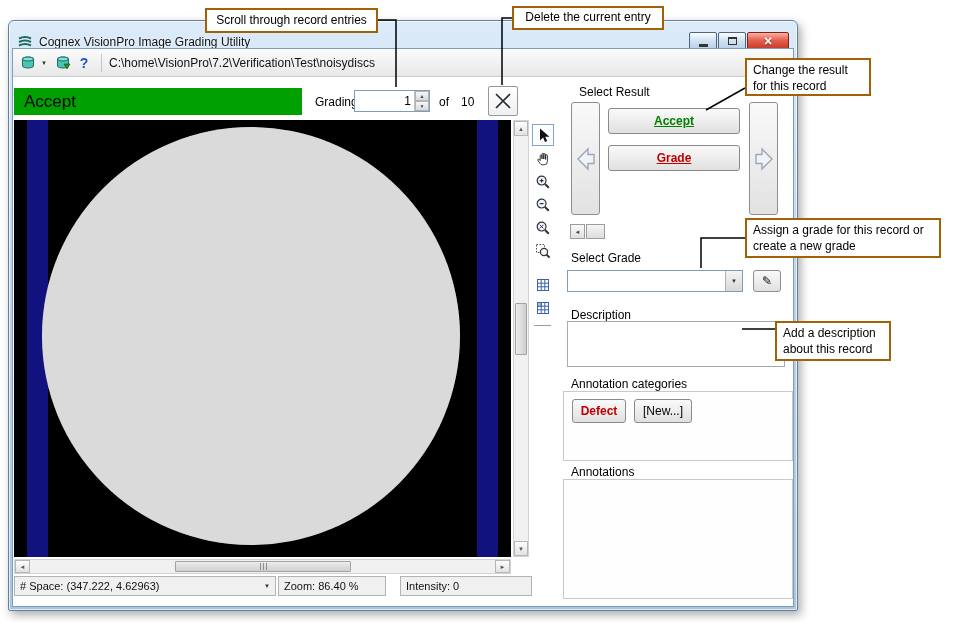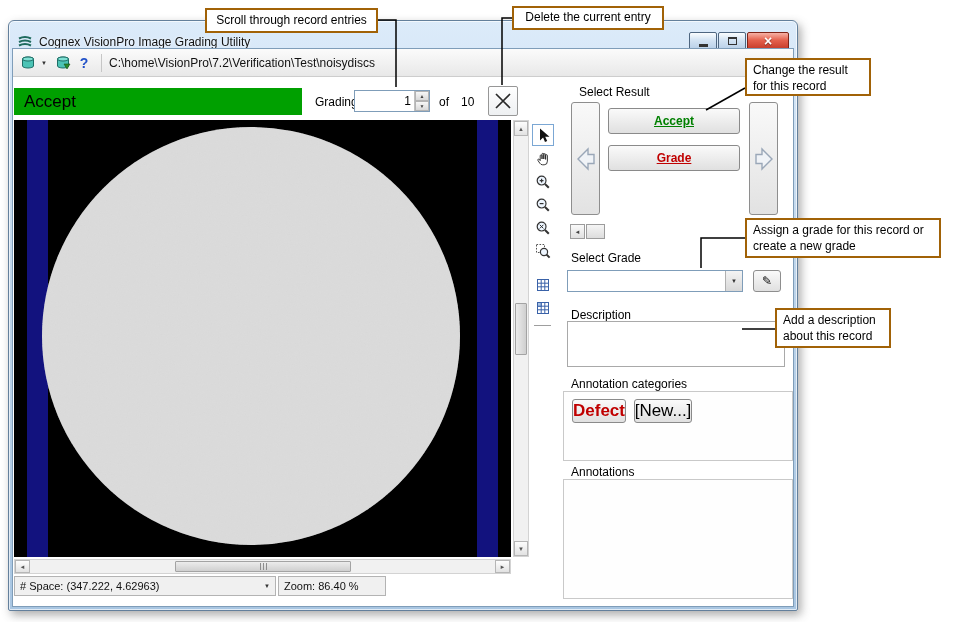--- a/index.html
+++ b/index.html
@@ -96,21 +96,21 @@
   .combo-btn{width:17px;background:linear-gradient(#f4f4f4,#d8d8d8);border-left:1px solid #b0b0b0;
              display:flex;align-items:center;justify-content:center;font-size:6px;color:#333}
   .pencil-btn{position:absolute;left:740px;top:221px;width:28px;height:22px;font-size:12px;padding:0;
               background:linear-gradient(#fafafa,#e0e0e0);border:1px solid #8e8e8e;border-radius:3px;
               display:flex;align-items:center;justify-content:center}
   .desc-box{position:absolute;left:554px;top:272px;width:218px;height:46px;border:1px solid #a9a9a9;background:#fff;
             resize:none;font-family:inherit;font-size:12px;padding:2px 4px;outline:none}
   .group-panel{position:absolute;left:550px;width:230px;background:#fefefe;border:1px solid #c9c9c9}
   .small-btn{position:absolute;height:24px;padding:0 8px;
              background:linear-gradient(#fafafa,#e0e0e0);border:1px solid #8a8a8a;border-radius:3px;
-             font-family:inherit;font-size:17px;display:flex;align-items:center;justify-content:center}
+             font-family:inherit;font-size:12px;display:flex;align-items:center;justify-content:center}
   .defect{color:#c00000;font-weight:bold}
 
   
   .co{position:absolute;z-index:20;background:#fff;border:2px solid #a16207;font-size:12px;line-height:1.3;
       padding:3px 6px;color:#000}
   .co.center{display:flex;align-items:center;justify-content:center;text-align:center;padding:0 6px}
 </style>
 </head>
 <body>
 
@@ -276,20 +276,23 @@
         <span class="sbtn" style="right:0;top:0;width:15px;height:13px">►</span>
       </div>
 
       <div class="status-panel" style="left:1px;width:262px">
         <span># Space: (347.222, 4.62963)</span>
         <span class="status-drop">▼</span>
       </div>
       <div class="status-panel" style="left:265px;width:108px">
         <span>Zoom: 86.40 %</span>
       </div>
+      <div class="status-panel" style="left:387px;width:132px">
+        <span>Intensity: 0</span>
+      </div>
 
       <span class="lbl" style="left:566px;top:36px">Select Result</span>
       <button class="big-arrow" style="left:558px;top:53px">
         <svg width="20" height="30" viewBox="0 0 20 30">
           <polygon points="2,15 12,5 12,10.5 18,10.5 18,19.5 12,19.5 12,25" fill="#f0f3f7" stroke="#9aa7b8" stroke-width="1.4"></polygon>
         </svg>
       </button>
       <button class="result-btn result-accept" style="top:59px">Accept</button>
       <button class="result-btn result-reject" style="top:96px">Grade</button>
       <button class="big-arrow" style="left:736px;top:53px">
@@ -321,15 +324,15 @@
       <span class="lbl" style="left:558px;top:416px">Annotations</span>
       <div class="group-panel" style="top:430px;height:120px"></div>
 
     </div>
   </div>
 
   <div class="co center" style="left:205px;top:8px;width:173px;height:25px">Scroll through record entries</div>
   <div class="co center" style="left:512px;top:6px;width:152px;height:24px">Delete the current entry</div>
   <div class="co" style="left:745px;top:218px;width:196px;height:40px">Assign a grade for this record or create a new grade</div>
   <div class="co" style="left:745px;top:58px;width:126px;height:38px">Change the result for this record</div>
-  <div class="co" style="left:775px;top:308px;width:116px;height:40px">Add a description about this record</div>
+  <div class="co" style="left:775px;top:321px;width:116px;height:40px">Add a description about this record</div>
 
 </div>
 
 </body></html>

